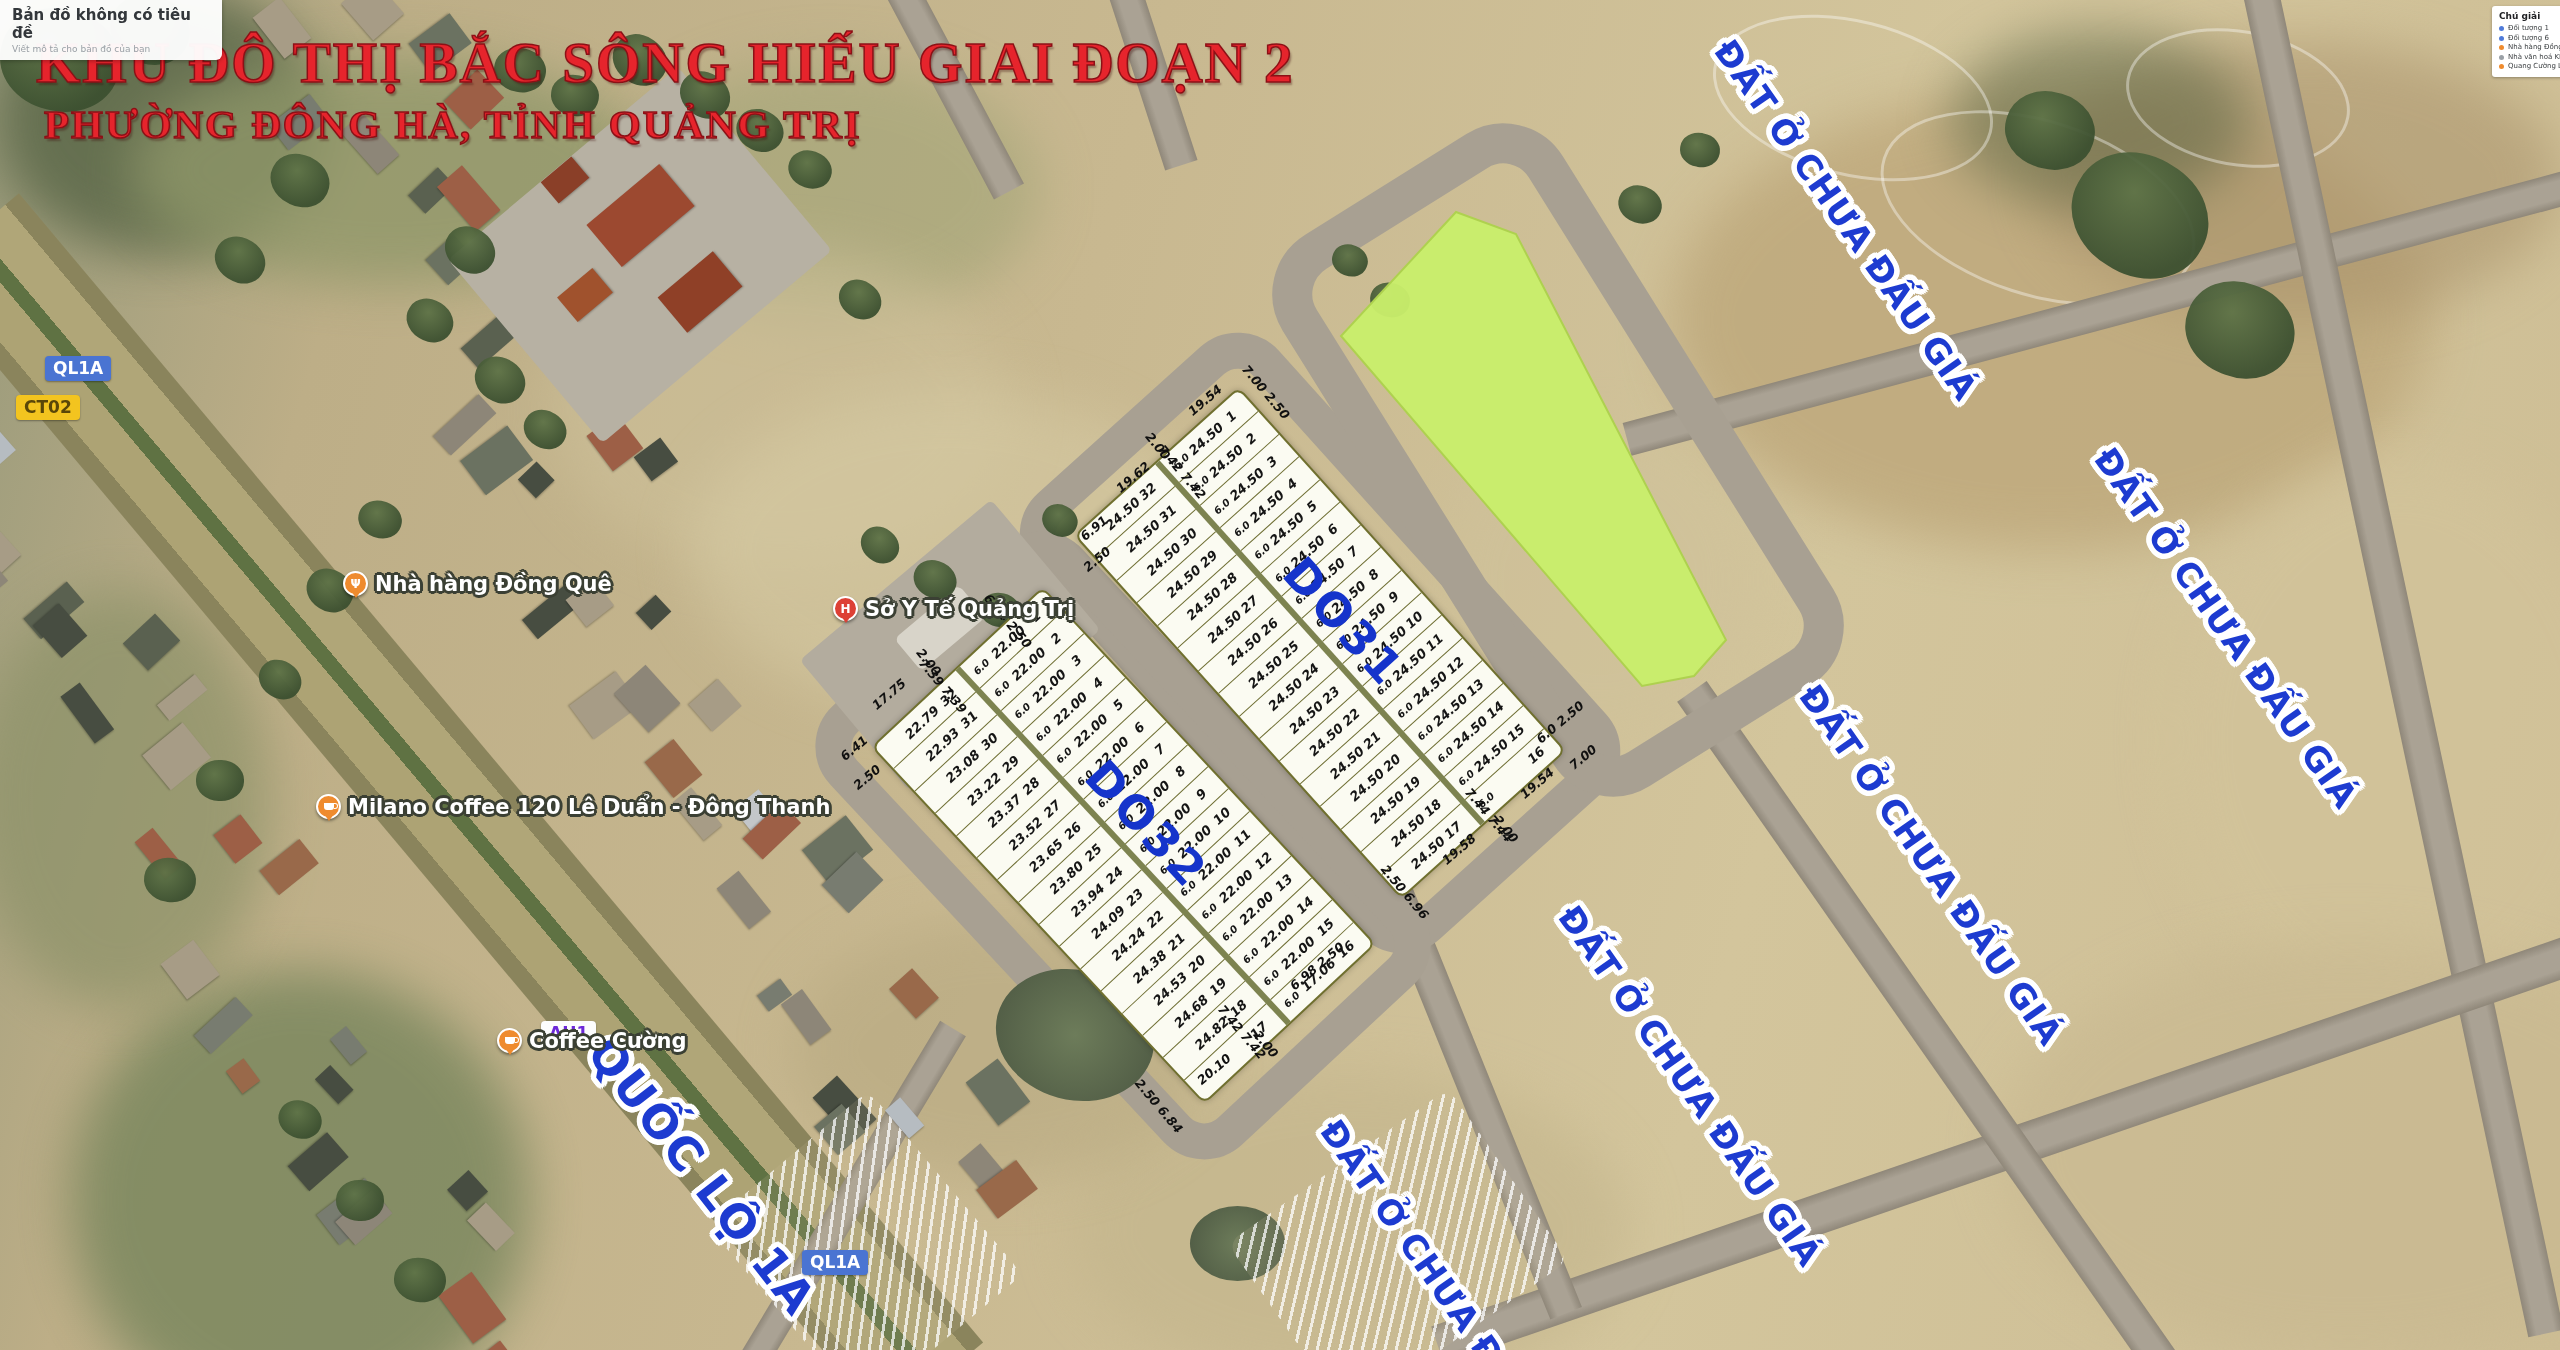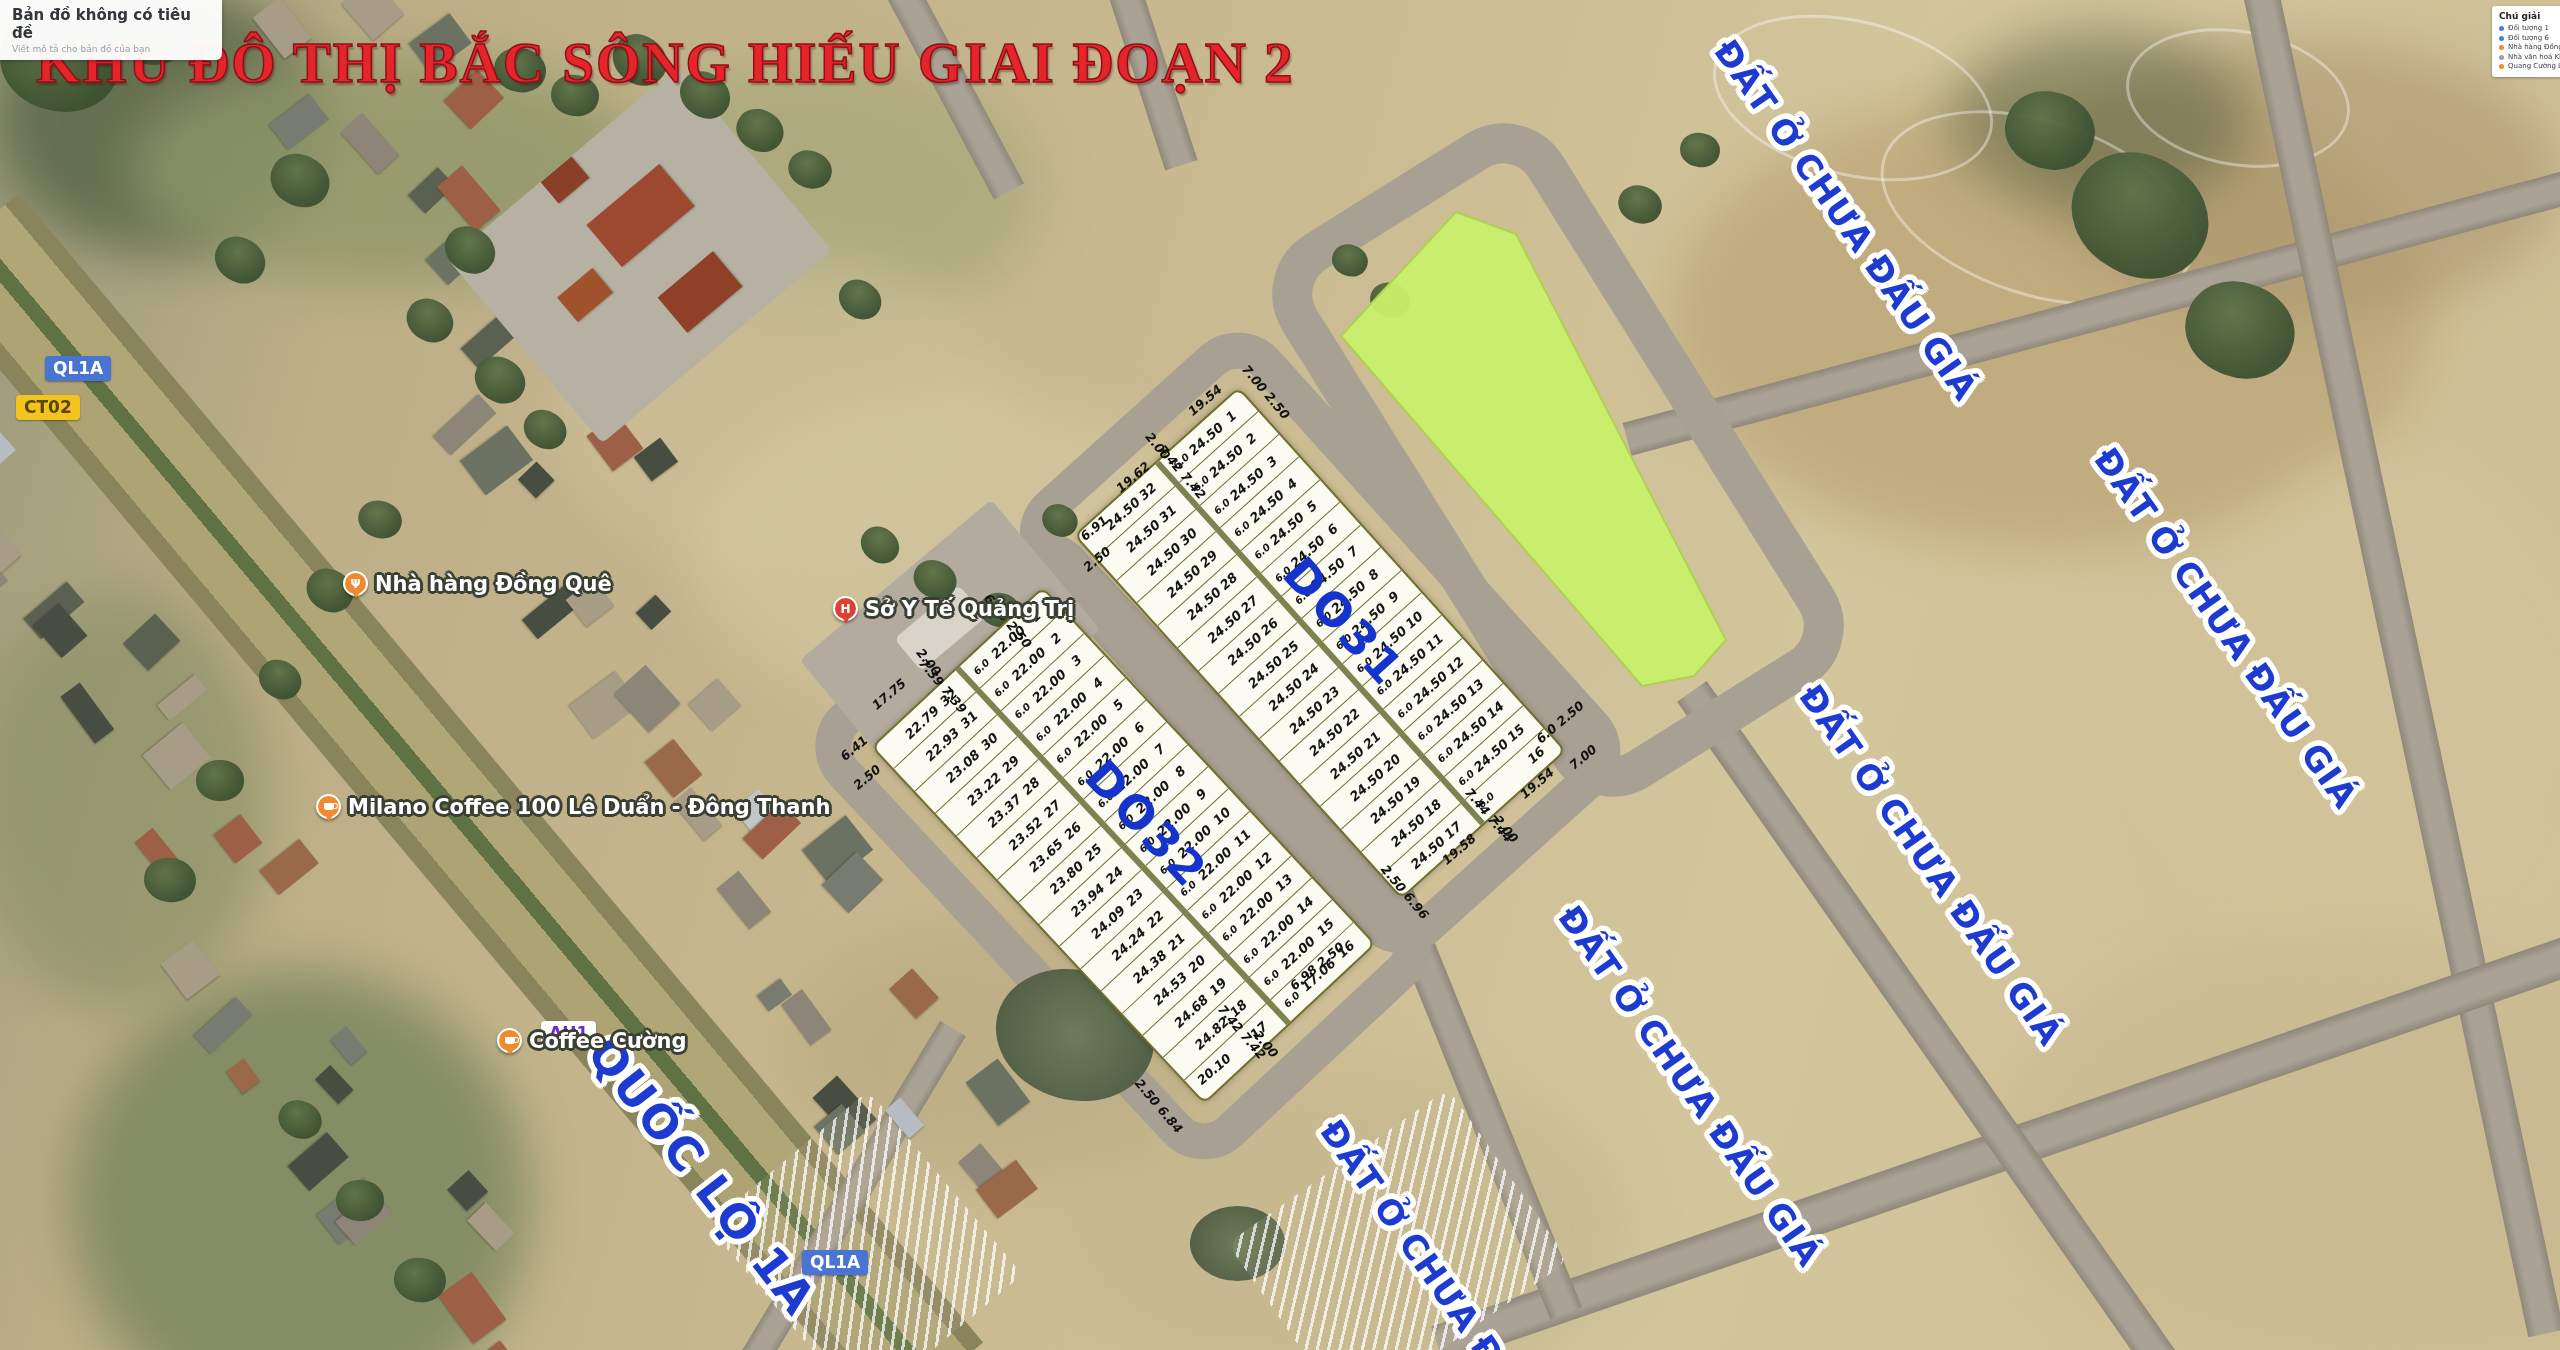--- a/index.html
+++ b/index.html
@@ -602,32 +602,33 @@
           <span class="tail" style="border-top-color: rgb(221, 64, 53);"></span>
           <span class="g">H</span>
         </span>
         <span class="label">Sở Y Tế Quảng Trị</span>
       </div>
       <div class="poi" style="left: 316px; top: 794px;">
         <span class="pin" style="background: rgb(239, 139, 46);">
           <span class="tail" style="border-top-color: rgb(239, 139, 46);"></span>
           <span class="cup"></span>
         </span>
-        <span class="label">Milano Coffee 100 Lê Duẩn - Đông Thanh</span>
+        <span class="label">Milano Coffee 120 Lê Duẩn - Đông Thanh</span>
       </div>
       <div class="poi" style="left: 497px; top: 1028px;">
         <span class="pin" style="background: rgb(239, 139, 46);">
           <span class="tail" style="border-top-color: rgb(239, 139, 46);"></span>
           <span class="cup"></span>
         </span>
         <span class="label">Coffee Cường</span>
       </div>
     </div>
 
   <div class="t1" style="z-index:9">KHU ĐÔ THỊ BẮC SÔNG HIẾU GIAI ĐOẠN 2</div>
+  <div class="t2" style="z-index:9">PHƯỜNG ĐÔNG HÀ, TỈNH QUẢNG TRỊ</div>
 
   <div id="untitled-box" style="z-index:10">
     <div class="bt">Bản đồ không có tiêu đề</div>
     <div class="bs">Viết mô tả cho bản đồ của bạn</div>
   </div>
 
   <div id="legend-box" style="z-index:10">
     <div class="lh">Chú giải</div>
     <div id="legend-items">
         <div class="litem">

